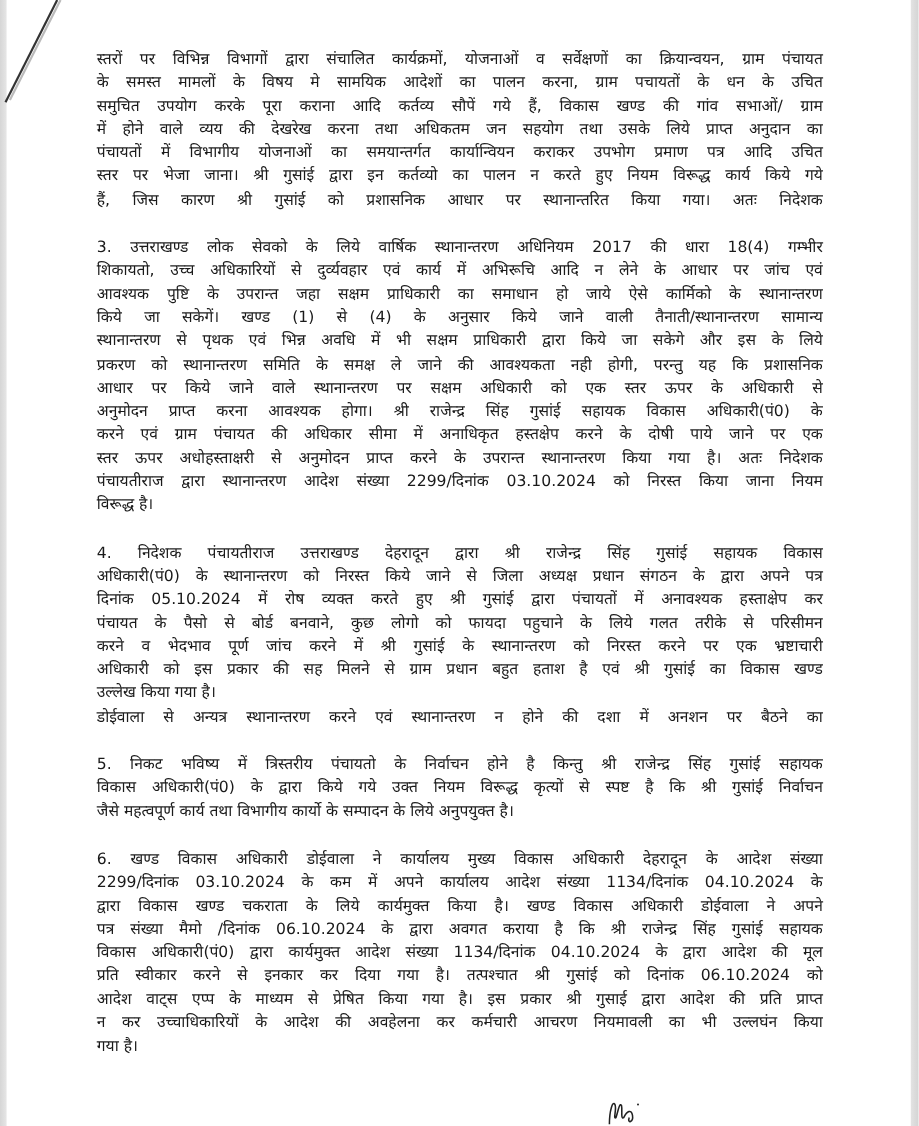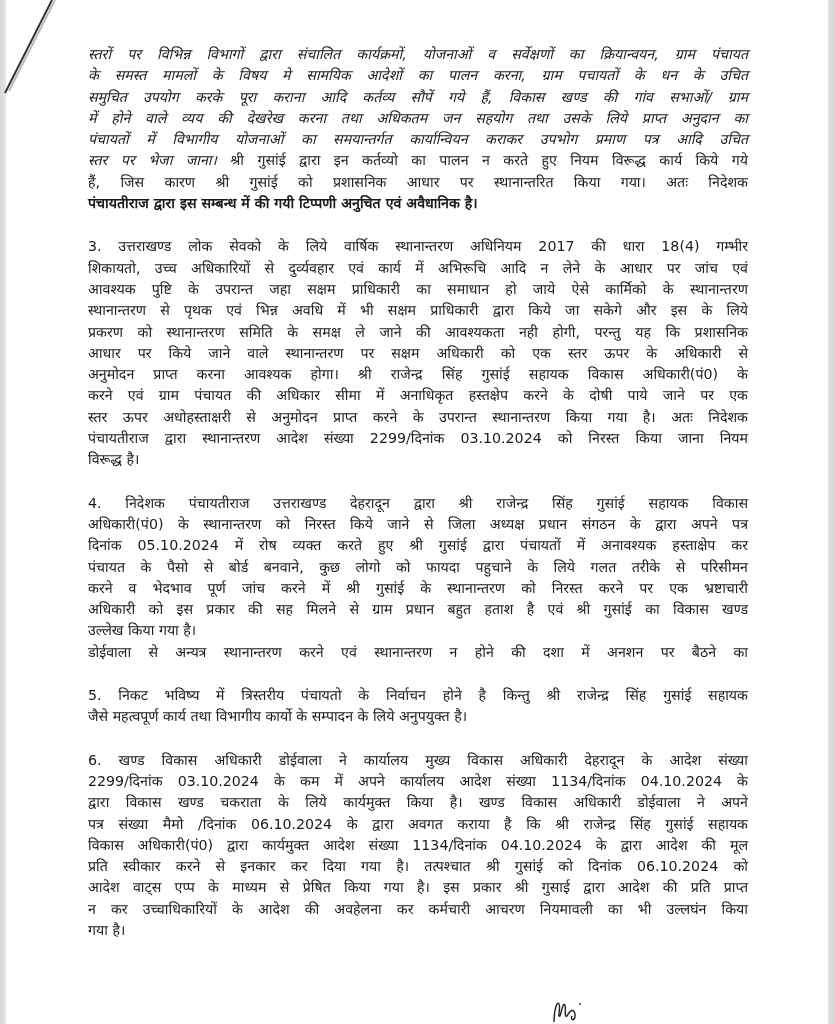--- a/index.html
+++ b/index.html
@@ -26,21 +26,21 @@
   .line {
     display: block;
     font-size: 14.2px;
     line-height: 21.3px;
     text-align: justify;
     text-align-last: justify;
     white-space: nowrap;
     letter-spacing: 0px;
   }
   .line.last { text-align-last: left; }
-  .italic { font-style: italic; }
+  .italic { }
   .bold { font-weight: bold; }
   .para { margin-bottom: 22px; }
   .para.p1 { margin-bottom: 22px; }
   .signature {
     position: absolute; left: 548px; top: 996px; width: 40px; height: 28px;
   }
 </style>
 </head>
 <body>
 
@@ -54,26 +54,26 @@
 
 <div class="page" id="page">
     <div class="para p1">
       <span class="line italic">स्तरों पर विभिन्न विभागों द्वारा संचालित कार्यक्रमों, योजनाओं व सर्वेक्षणों का क्रियान्वयन, ग्राम पंचायत</span>
       <span class="line italic">के समस्त मामलों के विषय मे सामयिक आदेशों का पालन करना, ग्राम पचायतों के धन के उचित</span>
       <span class="line italic">समुचित उपयोग करके पूरा कराना आदि कर्तव्य सौपें गये हैं, विकास खण्ड की गांव सभाओं/ ग्राम</span>
       <span class="line italic">में होने वाले व्यय की देखरेख करना तथा अधिकतम जन सहयोग तथा उसके लिये प्राप्त अनुदान का</span>
       <span class="line italic">पंचायतों में विभागीय योजनाओं का समयान्तर्गत कार्यान्वियन कराकर उपभोग प्रमाण पत्र आदि उचित</span>
       <span class="line"><span class="italic">स्तर पर भेजा जाना।</span><span> श्री गुसांई द्वारा इन कर्तव्यो का पालन न करते हुए नियम विरूद्ध कार्य किये गये</span></span>
       <span class="line">हैं, जिस कारण श्री गुसांई को प्रशासनिक आधार पर स्थानान्तरित किया गया। अतः निदेशक</span>
-      <span class="line last bold">पंचायतीराज द्वारा इस सम्बन्ध में की गयी टिप्पणी अनुचित एवं अवैधानिक है।</span>
     </div>
     <div class="para">
       <span class="line">3. उत्तराखण्ड लोक सेवको के लिये वार्षिक स्थानान्तरण अधिनियम 2017 की धारा 18(4) गम्भीर</span>
       <span class="line">शिकायतो, उच्च अधिकारियों से दुर्व्यवहार एवं कार्य में अभिरूचि आदि न लेने के आधार पर जांच एवं</span>
       <span class="line">आवश्यक पुष्टि के उपरान्त जहा सक्षम प्राधिकारी का समाधान हो जाये ऐसे कार्मिको के स्थानान्तरण</span>
+      <span class="line">किये जा सकेगें। खण्ड (1) से (4) के अनुसार किये जाने वाली तैनाती/स्थानान्तरण सामान्य</span>
       <span class="line">स्थानान्तरण से पृथक एवं भिन्न अवधि में भी सक्षम प्राधिकारी द्वारा किये जा सकेगे और इस के लिये</span>
       <span class="line">प्रकरण को स्थानान्तरण समिति के समक्ष ले जाने की आवश्यकता नही होगी, परन्तु यह कि प्रशासनिक</span>
       <span class="line">आधार पर किये जाने वाले स्थानान्तरण पर सक्षम अधिकारी को एक स्तर ऊपर के अधिकारी से</span>
       <span class="line">अनुमोदन प्राप्त करना आवश्यक होगा। श्री राजेन्द्र सिंह गुसांई सहायक विकास अधिकारी(पं0) के</span>
       <span class="line">करने एवं ग्राम पंचायत की अधिकार सीमा में अनाधिकृत हस्तक्षेप करने के दोषी पाये जाने पर एक</span>
       <span class="line">स्तर ऊपर अधोहस्ताक्षरी से अनुमोदन प्राप्त करने के उपरान्त स्थानान्तरण किया गया है। अतः निदेशक</span>
       <span class="line">पंचायतीराज द्वारा स्थानान्तरण आदेश संख्या 2299/दिनांक 03.10.2024 को निरस्त किया जाना नियम</span>
       <span class="line last">विरूद्ध है।</span>
     </div>
     <div class="para">
@@ -81,20 +81,21 @@
       <span class="line">अधिकारी(पं0) के स्थानान्तरण को निरस्त किये जाने से जिला अध्यक्ष प्रधान संगठन के द्वारा अपने पत्र</span>
       <span class="line">दिनांक 05.10.2024 में  रोष व्यक्त करते हुए श्री गुसांई द्वारा पंचायतों में अनावश्यक हस्ताक्षेप कर</span>
       <span class="line">पंचायत के पैसो से बोर्ड बनवाने, कुछ लोगो को फायदा पहुचाने के लिये गलत तरीके से परिसीमन</span>
       <span class="line">करने व भेदभाव पूर्ण जांच करने में श्री गुसांई के स्थानान्तरण को निरस्त करने पर एक भ्रष्टाचारी</span>
       <span class="line">अधिकारी को इस प्रकार की सह मिलने से ग्राम प्रधान बहुत हताश है एवं श्री गुसांई का विकास खण्ड</span>
       <span class="line last">उल्लेख किया गया है।</span>
       <span class="line">डोईवाला से अन्यत्र स्थानान्तरण करने एवं स्थानान्तरण न होने की दशा में अनशन पर बैठने का</span>
     </div>
     <div class="para">
       <span class="line">5. निकट भविष्य में त्रिस्तरीय पंचायतो के निर्वाचन होने है किन्तु श्री राजेन्द्र सिंह गुसांई सहायक</span>
+      <span class="line">विकास अधिकारी(पं0) के द्वारा किये गये उक्त नियम विरूद्ध कृत्यों से स्पष्ट है कि श्री गुसांई निर्वाचन</span>
       <span class="line last">जैसे महत्वपूर्ण कार्य तथा विभागीय कार्यो के सम्पादन के लिये अनुपयुक्त है।</span>
     </div>
     <div class="para">
       <span class="line">6. खण्ड विकास अधिकारी डोईवाला ने कार्यालय मुख्य विकास अधिकारी देहरादून के आदेश संख्या</span>
       <span class="line">2299/दिनांक 03.10.2024 के कम में अपने कार्यालय आदेश संख्या 1134/दिनांक 04.10.2024 के</span>
       <span class="line">द्वारा विकास खण्ड चकराता के लिये कार्यमुक्त किया है। खण्ड विकास अधिकारी डोईवाला ने अपने</span>
       <span class="line">पत्र संख्या मैमो /दिनांक 06.10.2024 के द्वारा अवगत कराया है कि श्री राजेन्द्र सिंह गुसांई सहायक</span>
       <span class="line">विकास अधिकारी(पं0) द्वारा कार्यमुक्त आदेश संख्या 1134/दिनांक 04.10.2024 के द्वारा आदेश की मूल</span>
       <span class="line">प्रति स्वीकार करने से इनकार कर दिया गया है। तत्पश्चात श्री गुसांई को दिनांक 06.10.2024 को</span>
       <span class="line">आदेश वाट्स एप्प के माध्यम से प्रेषित किया गया है। इस प्रकार श्री गुसाई द्वारा आदेश की प्रति प्राप्त</span>

